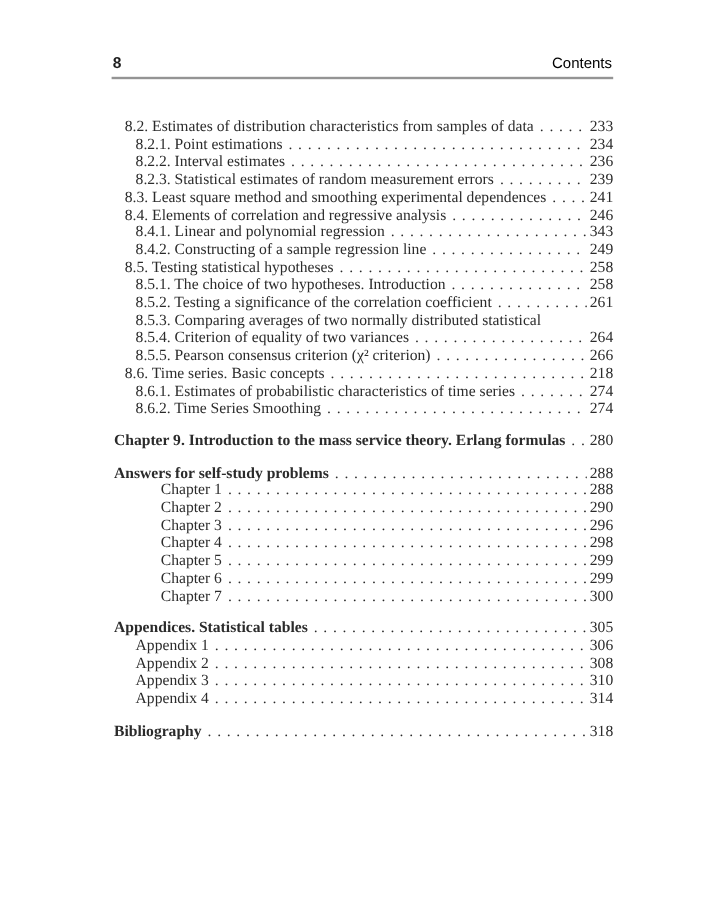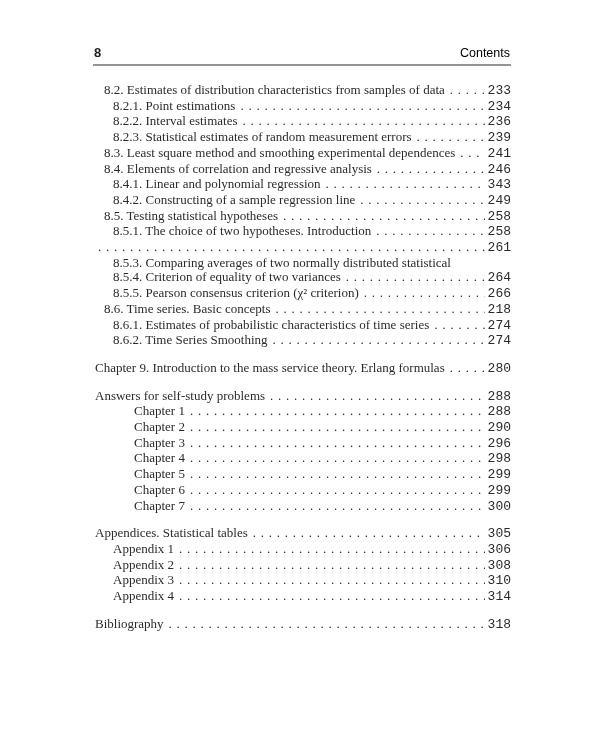--- a/index.html
+++ b/index.html
@@ -20,47 +20,47 @@
     display:flex;
     justify-content:space-between;
     align-items:baseline;
     font-family:"Liberation Sans", sans-serif;
     line-height:14px;
     padding:0 1px 4px 1px;
   }
   .hdr-num{font-size:13px;font-weight:bold;color:#1d1d1d;}
   .hdr-title{font-size:12.5px;color:#000000;}
   .rule{height:2px;background:#949494;}
-  .toc{margin-top:17px;}
+  .toc{margin-top:32px;}
   .row{
     display:flex;
     align-items:baseline;
     font-size:13px;
     line-height:14.7px;
   }
   .row.gap{margin-top:12px;}
-  .row.bold .t{font-weight:normal;text-align:center;}
+  .row.bold .t{font-weight:bold;text-align:center;}
   .t{white-space:nowrap;}
   .ind0 .t{padding-left:2px;}
   .ind1 .t{padding-left:11px;}
   .ind2 .t{padding-left:20px;}
   .ind3 .t{padding-left:36px;}
   .ind4 .t{padding-left:41px;}
   .leader{
     flex:1;
     overflow:hidden;
     white-space:nowrap;
     margin:0 3px 0 5px;
     color:#2b2b2b;
   }
   .leader::after{
     content:". . . . . . . . . . . . . . . . . . . . . . . . . . . . . . . . . . . . . . . . . . . . . . . . . . . . . . . . . . . . . . . . . . . . . .";
     word-spacing:1.5px;
   }
-  .pg{text-align:right;font-family:Liberation Mono, monospace;}
+  .pg{text-align:right;}
 </style>
 </head>
 <body>
 
 <div class="page">
   <div class="content">
     <div class="running-header">
       <span class="hdr-num">8</span>
       <span class="hdr-title">Contents</span>
     </div>
@@ -110,20 +110,21 @@
     <span class="t">8.5. Testing statistical hypotheses</span>
     <span class="leader"></span>
     <span class="pg">258</span>
   </div>
         <div class="row ind2">
     <span class="t">8.5.1. The choice of two hypotheses. Introduction</span>
     <span class="leader"></span>
     <span class="pg">258</span>
   </div>
         <div class="row ind2">
+    <span class="t">8.5.2. Testing a significance of the correlation coefficient</span>
     <span class="leader"></span>
     <span class="pg">261</span>
   </div>
         <div class="row ind2 nopage">
     <span class="t">8.5.3. Comparing averages of two normally distributed statistical</span>
 
   </div>
         <div class="row ind2">
     <span class="t">8.5.4. Criterion of equality of two variances</span>
     <span class="leader"></span>

